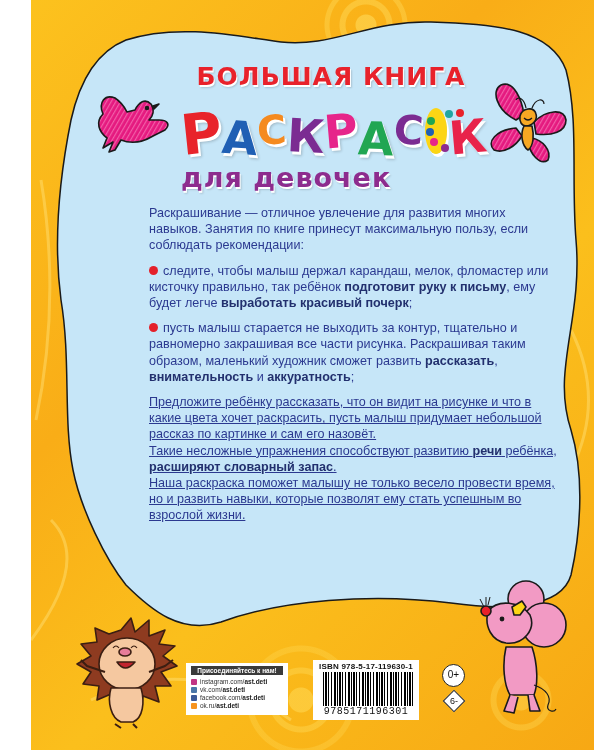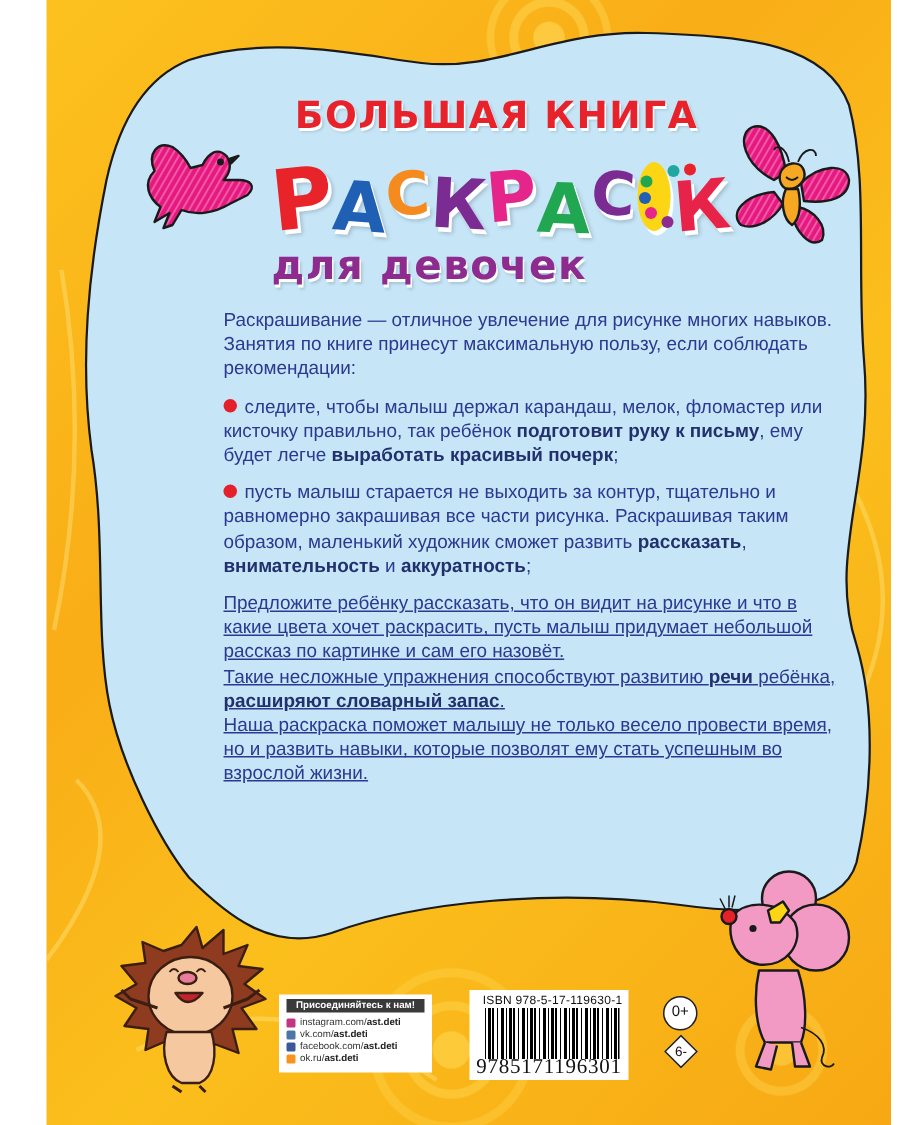--- a/index.html
+++ b/index.html
@@ -74,26 +74,26 @@
       padding: 1px 0; margin-bottom: 3px;
     }
     .social .row { display: flex; align-items: center; font-size: 6.5px; line-height: 8px; color: #333; }
     .social .ic { width: 6px; height: 6px; border-radius: 1px; margin-right: 3px; flex: none; }
     .social .row b { color: #222; }
 
     .barcode {
       position: absolute; left: 282px; top: 660px; width: 106px; height: 60px; background: #fff;
       padding: 2px 4px; box-sizing: border-box;
     }
-    .barcode .isbn { font-size: 8px; color: #111; text-align: right; letter-spacing: 0.2px; line-height: 9px; }
+    .barcode .isbn { font-size: 8px; color: #111; text-align: center; letter-spacing: 0.2px; line-height: 9px; font-weight: bold; }
     .barcode .bars {
       height: 34px; margin: 1px 2px 0 6px;
       background: repeating-linear-gradient(90deg, #000 0 1px, #fff 1px 2px, #000 2px 4px, #fff 4px 5px, #000 5px 6px, #fff 6px 8px, #000 8px 9px, #fff 9px 11px, #000 11px 13px, #fff 13px 14px);
     }
-    .barcode .num { font-family: Liberation Serif, serif; font-size: 14px; color: #111; text-align: center; letter-spacing: 0.5px; line-height: 11px; }
+    .barcode .num { font-family: Liberation Mono, monospace; font-size: 10px; color: #111; text-align: center; letter-spacing: 0.5px; line-height: 11px; }
 
     .age1 {
       position: absolute; left: 411px; top: 664px; width: 23px; height: 23px; border-radius: 50%;
       background: #fff; border: 1.5px solid #222; box-sizing: border-box; font-size: 10px; text-align: center; line-height: 20px; color: #111;
     }
     .age2 {
       position: absolute; left: 412px; top: 690px; width: 22px; height: 22px;
     }
     .age2 .diamond { position: absolute; left: 3px; top: 3px; width: 16px; height: 16px; background: #fff; border: 1.3px solid #222; transform: rotate(45deg); box-sizing: border-box; }
     .age2 .txt { position: absolute; left: 0; top: 0; width: 22px; line-height: 22px; text-align: center; font-size: 9px; color: #111; }
@@ -193,21 +193,21 @@
       <span class="dot" style="left:-10px; top:9px; background:#1f5fb4"></span>
       <span class="dot" style="left:-6px; top:19px; background:#e6258a"></span>
       <span class="dot" style="left:5px; top:25px; background:#8d2c8e"></span>
     </span>
     <span class="letter l8" style="color:#e8234a">К</span>
   </div>
 
   <div class="title-sub">для девочек</div>
 
   <div class="body-text">
-    <p>Раскрашивание — отличное увлечение для рисунке многих навыков. Занятия по книге принесут максимальную пользу, если соблюдать рекомендации:</p>
+    <p>Раскрашивание — отличное увлечение для развития многих навыков. Занятия по книге принесут максимальную пользу, если соблюдать рекомендации:</p>
 
     <p><span class="bullet"></span><span>следите, чтобы малыш держал карандаш, мелок, фломастер или кисточку правильно, так ребёнок </span><b>подготовит руку к письму</b><span>, ему будет легче </span><b>выработать красивый почерк</b><span>;</span></p>
 
     <p><span class="bullet"></span><span>пусть малыш старается не выходить за контур, тщательно и равномерно закрашивая все части рисунка. Раскрашивая таким образом, маленький художник сможет развить </span><b>рассказать</b><span>, </span><b>внимательность</b><span> и </span><b>аккуратность</b><span>;</span></p>
 
 
 
     <div class="final">
       <p><span>Предложите ребёнку рассказать, что он видит на рисунке и что в какие цвета хочет раскрасить, пусть малыш придумает небольшой рассказ по картинке и сам его назовёт.</span></p>
       <p><span>Такие несложные упражнения способствуют развитию </span><b>речи</b><span> ребёнка, </span><b>расширяют словарный запас</b><span>.</span></p>

